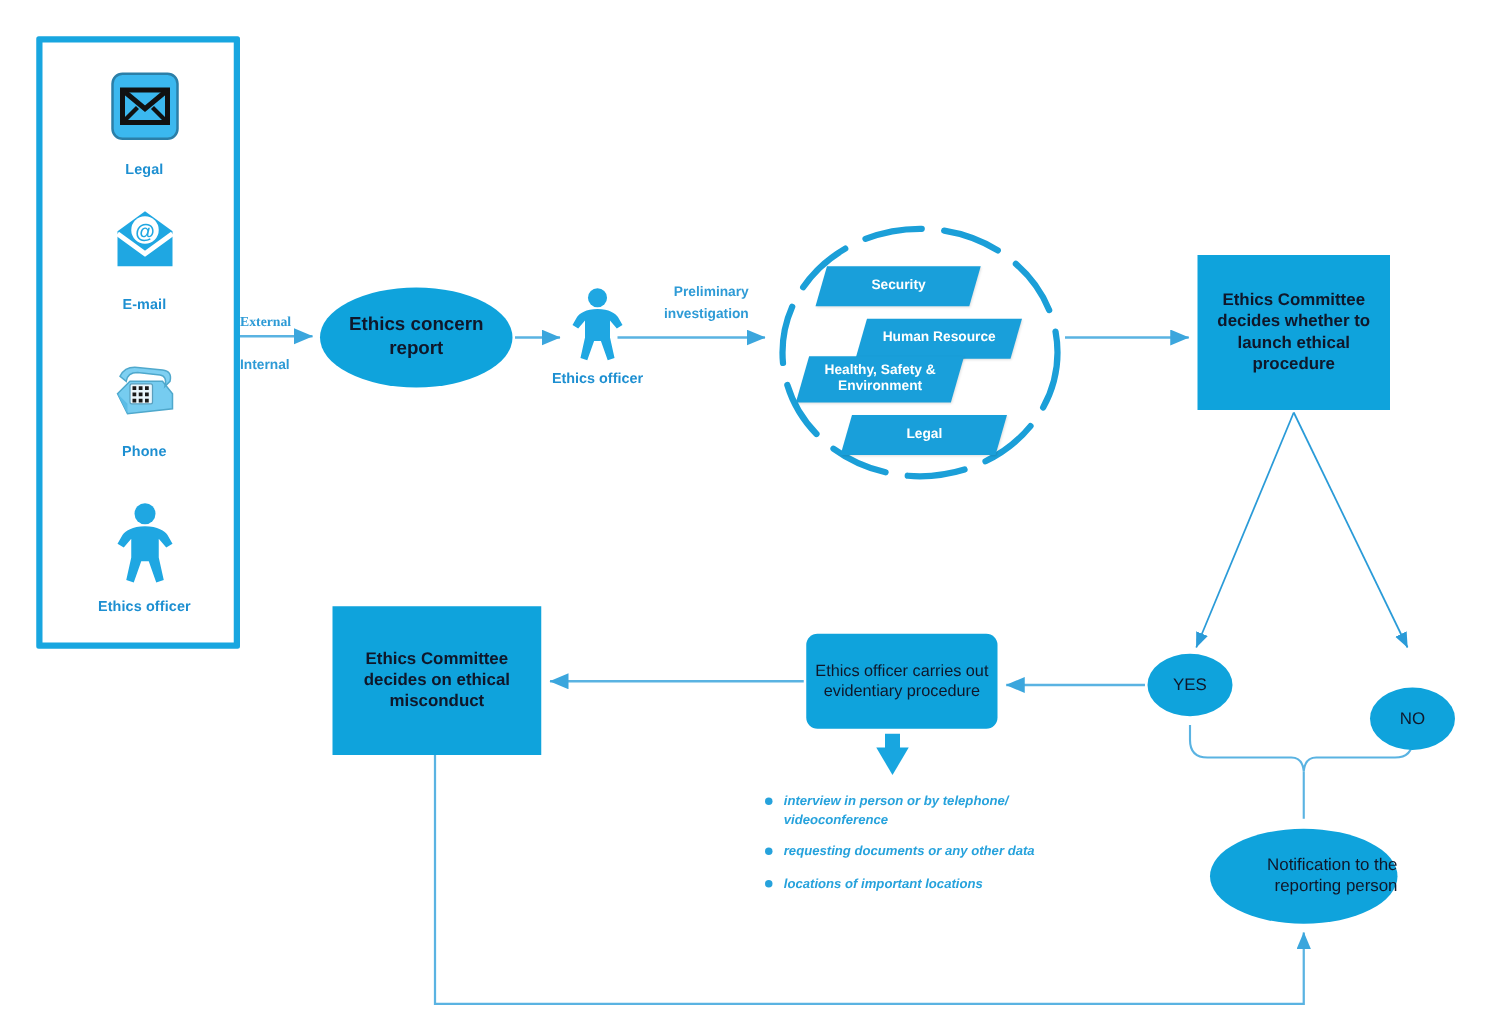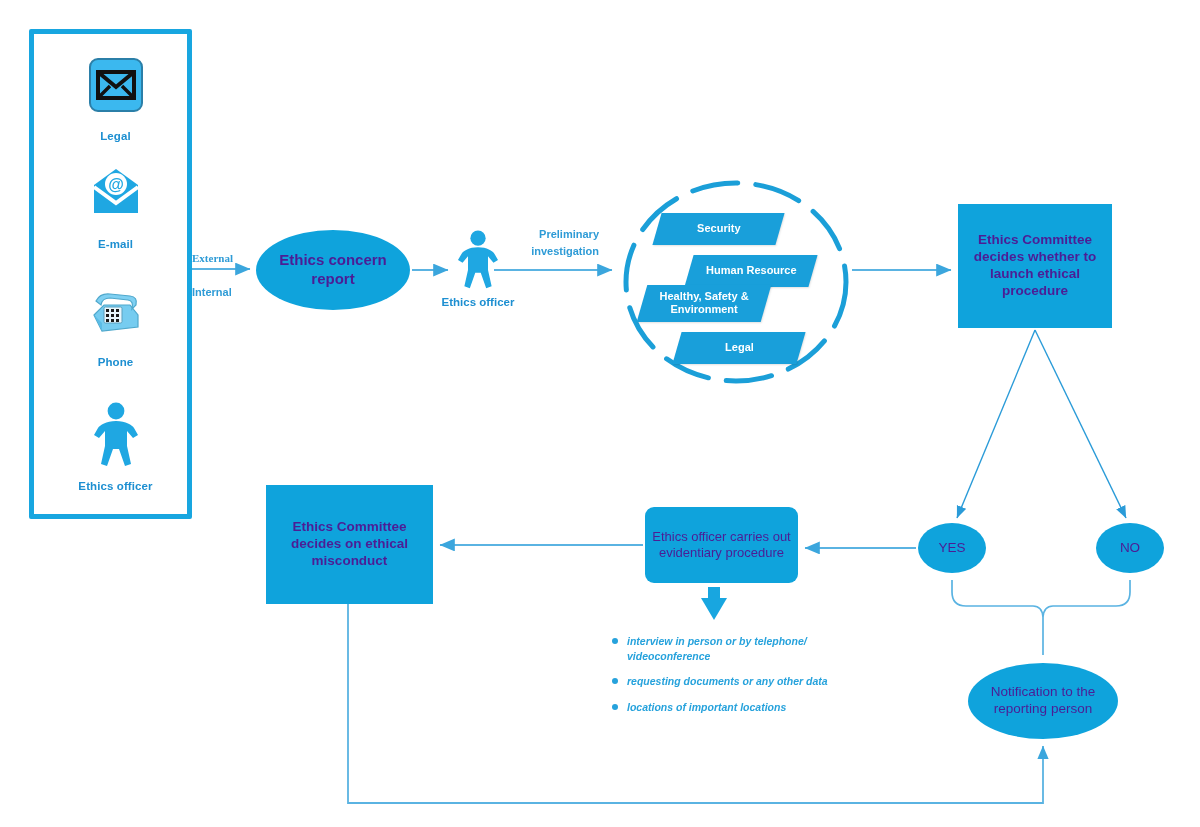--- a/index.html
+++ b/index.html
@@ -25,21 +25,21 @@
     height: 827px;
     pointer-events: none;
   }
   .node {
     position: absolute;
     box-sizing: border-box;
     display: flex;
     align-items: center;
     justify-content: center;
     text-align: center;
-    color: #4c1d95;
+    color: #0f172a;
     font-weight: bold;
     line-height: 1.25;
   }
 
   
   #channel-panel {
     position: absolute;
     left: 29px;
     top: 29px;
     width: 163px;
@@ -99,34 +99,35 @@
   }
   #yes-node {
     left: 918px; top: 523px;
     width: 68px; height: 50px;
     border-radius: 50%;
     background: #0FA3DC;
     font-size: 13.5px;
     font-weight: normal;
   }
   #no-node {
-    left: 1096px; top: 523px;
+    left: 1096px; top: 550px;
     width: 68px; height: 50px;
     border-radius: 50%;
     background: #0FA3DC;
     font-size: 13.5px;
     font-weight: normal;
   }
   #notification-node {
     left: 968px; top: 663px;
     width: 150px; height: 76px;
     border-radius: 50%;
     background: #0FA3DC;
     font-size: 13.5px;
     font-weight: normal;
+    text-align: right;
   }
 
   
   #ethics-officer-flow {
     position: absolute;
     left: 440px; top: 230px;
     width: 76px;
     text-align: center;
   }
   #ethics-officer-flow .cap {

